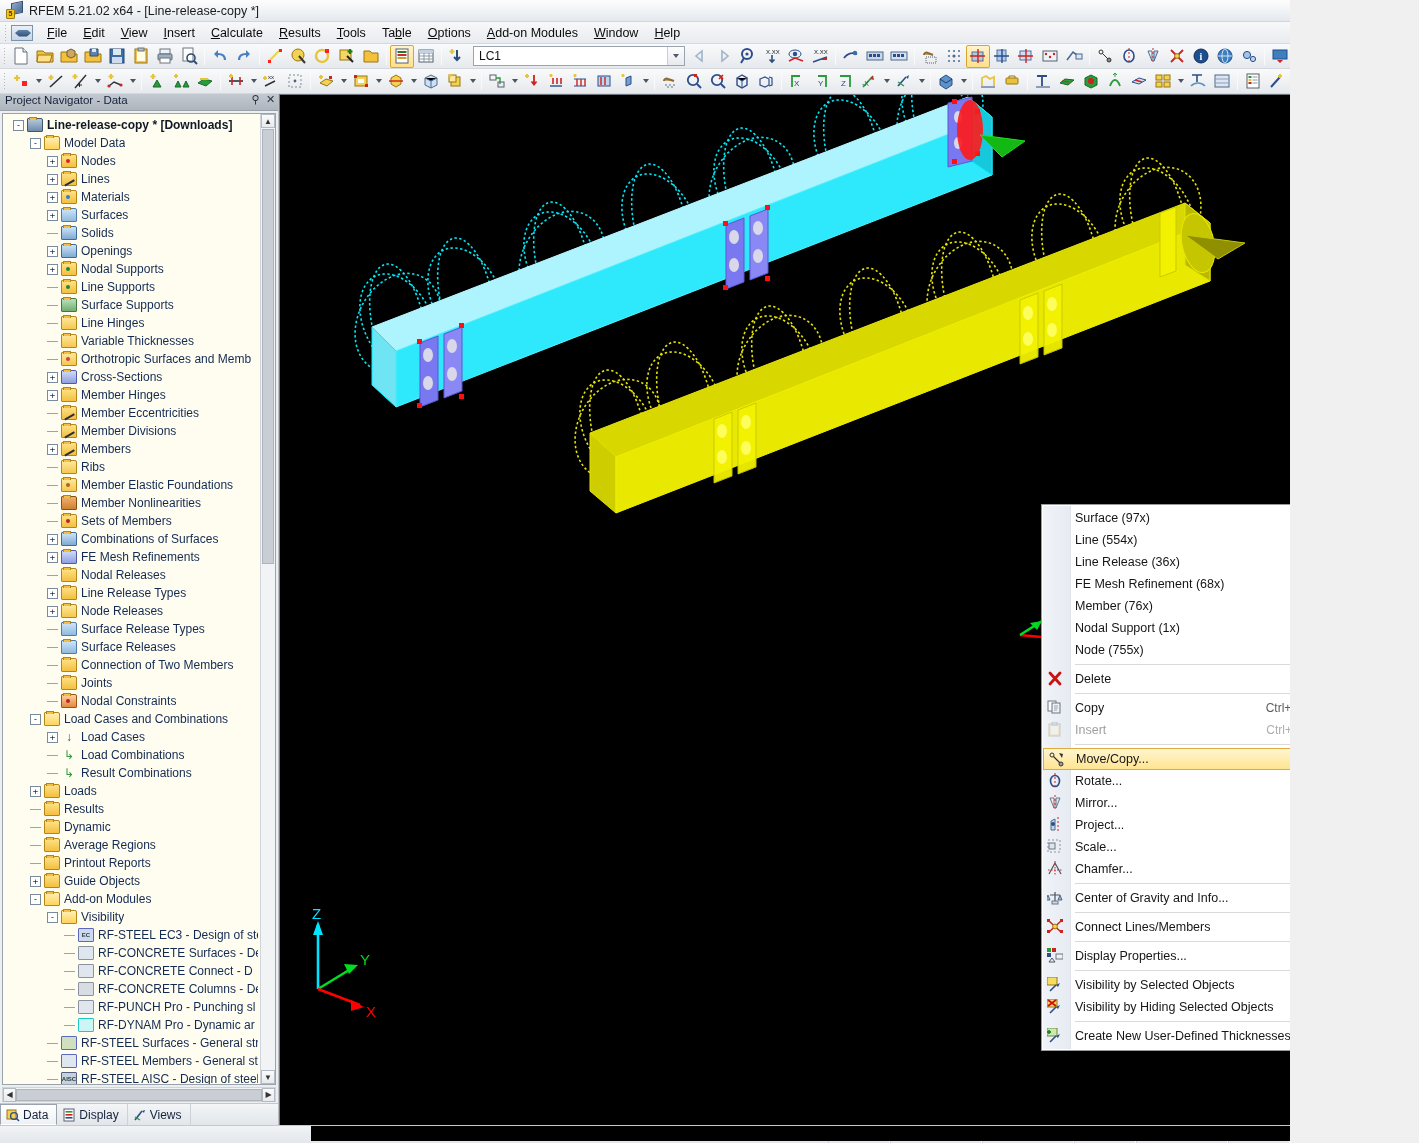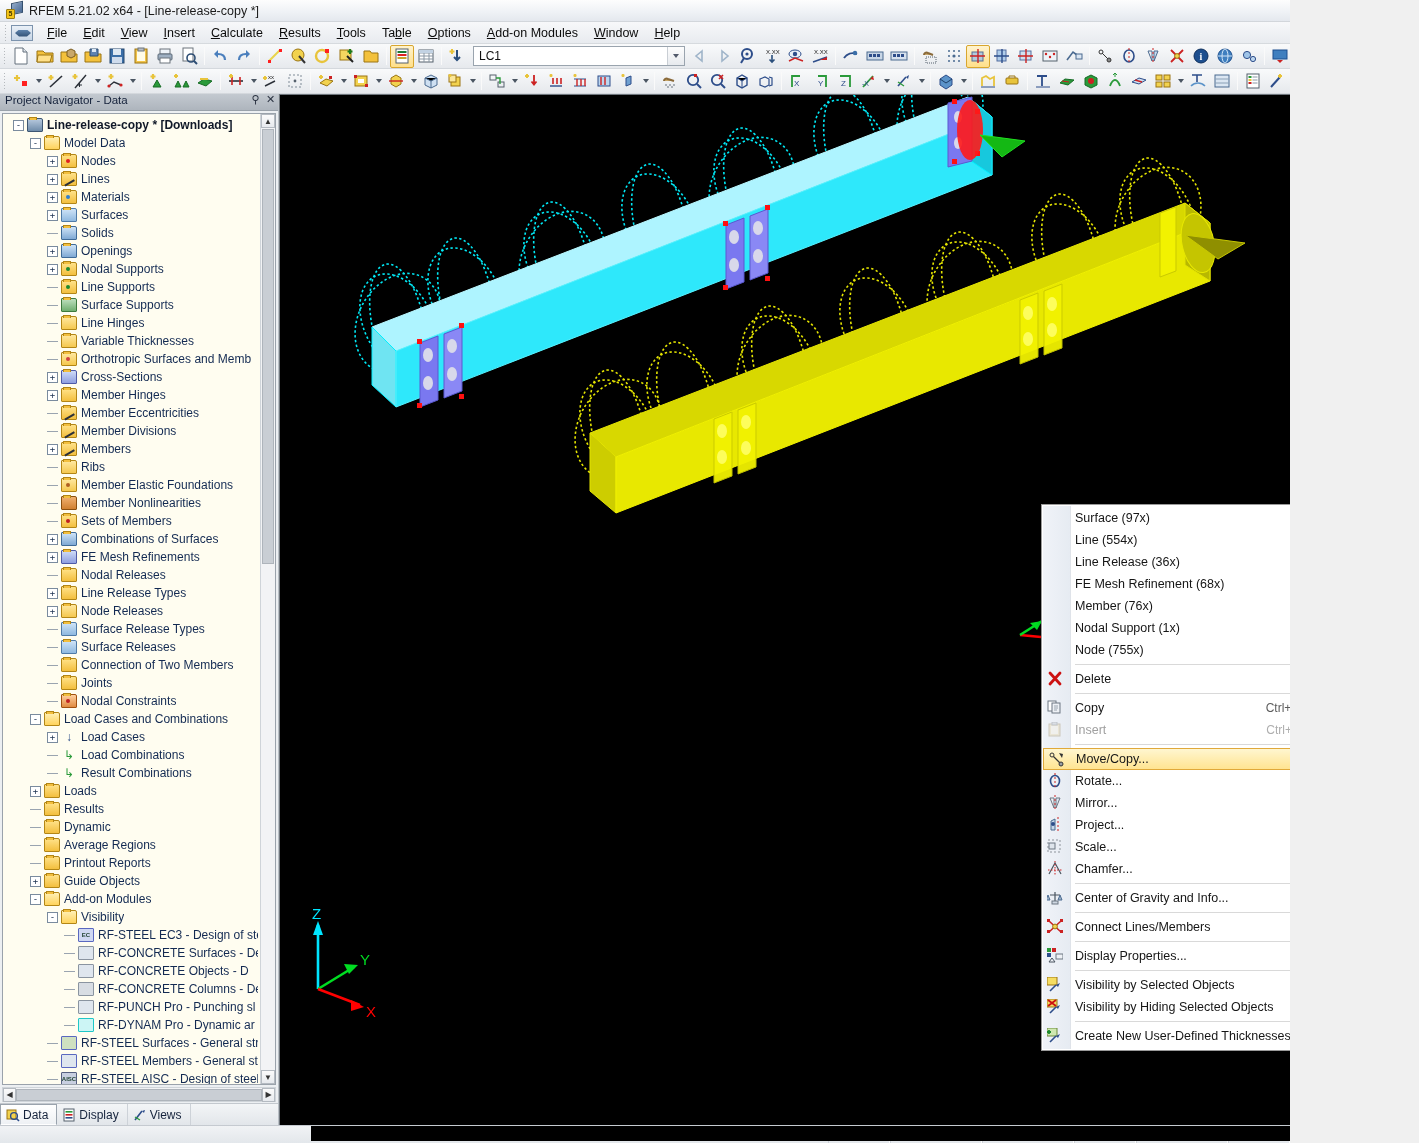--- a/index.html
+++ b/index.html
@@ -1323,21 +1323,21 @@
             <div class="tnode">
               <div class="ind" style="width: 61px;"></div>
               <div class="dots"></div>
               <div class="ticon" style="background: rgb(223, 230, 238); border: 1px solid rgb(138, 148, 160);"></div>
               <div class="tlabel">RF-CONCRETE Surfaces - Des</div>
             </div>
             <div class="tnode">
               <div class="ind" style="width: 61px;"></div>
               <div class="dots"></div>
               <div class="ticon" style="background: rgb(223, 230, 238); border: 1px solid rgb(138, 148, 160);"></div>
-              <div class="tlabel">RF-CONCRETE Objects - D</div>
+              <div class="tlabel">RF-CONCRETE Connect - D</div>
             </div>
             <div class="tnode">
               <div class="ind" style="width: 61px;"></div>
               <div class="dots"></div>
               <div class="ticon" style="background: rgb(216, 221, 227); border: 1px solid rgb(138, 148, 160);"></div>
               <div class="tlabel">RF-CONCRETE Columns - De</div>
             </div>
             <div class="tnode">
               <div class="ind" style="width: 61px;"></div>
               <div class="dots"></div>

